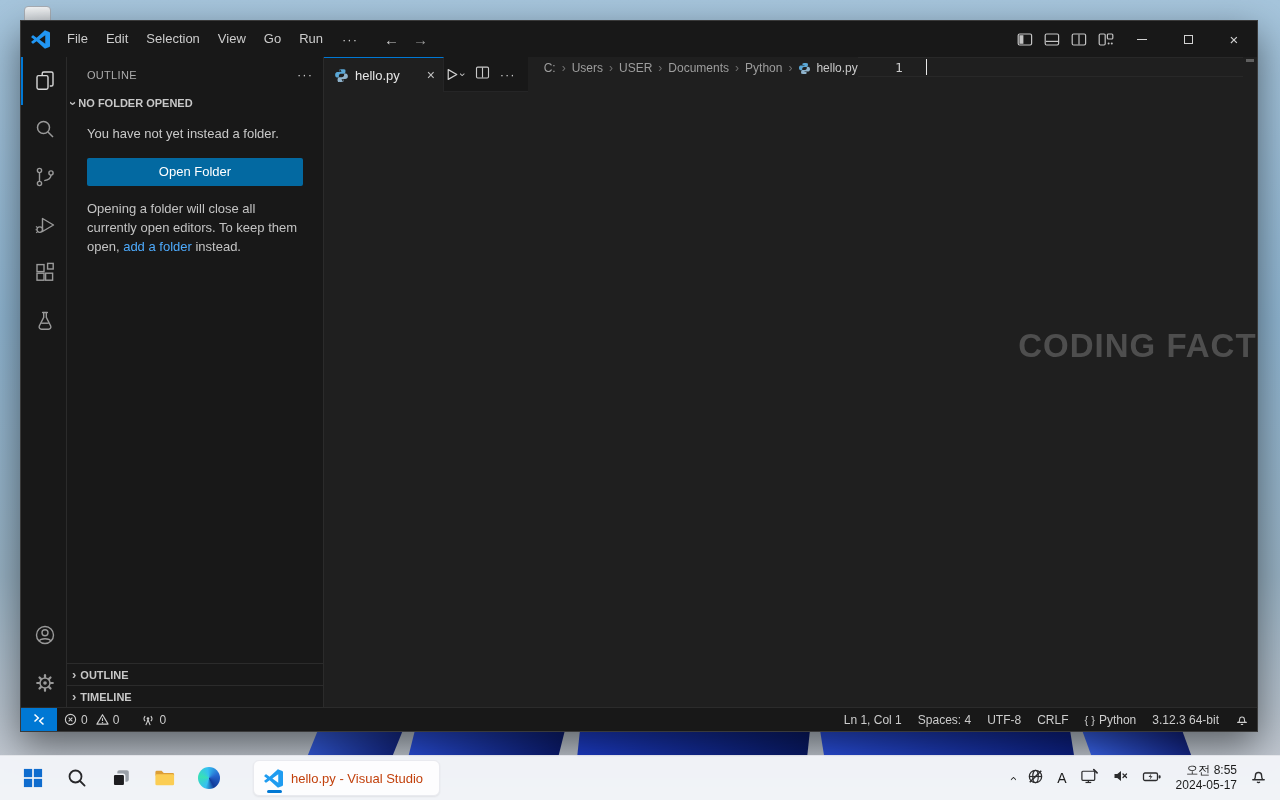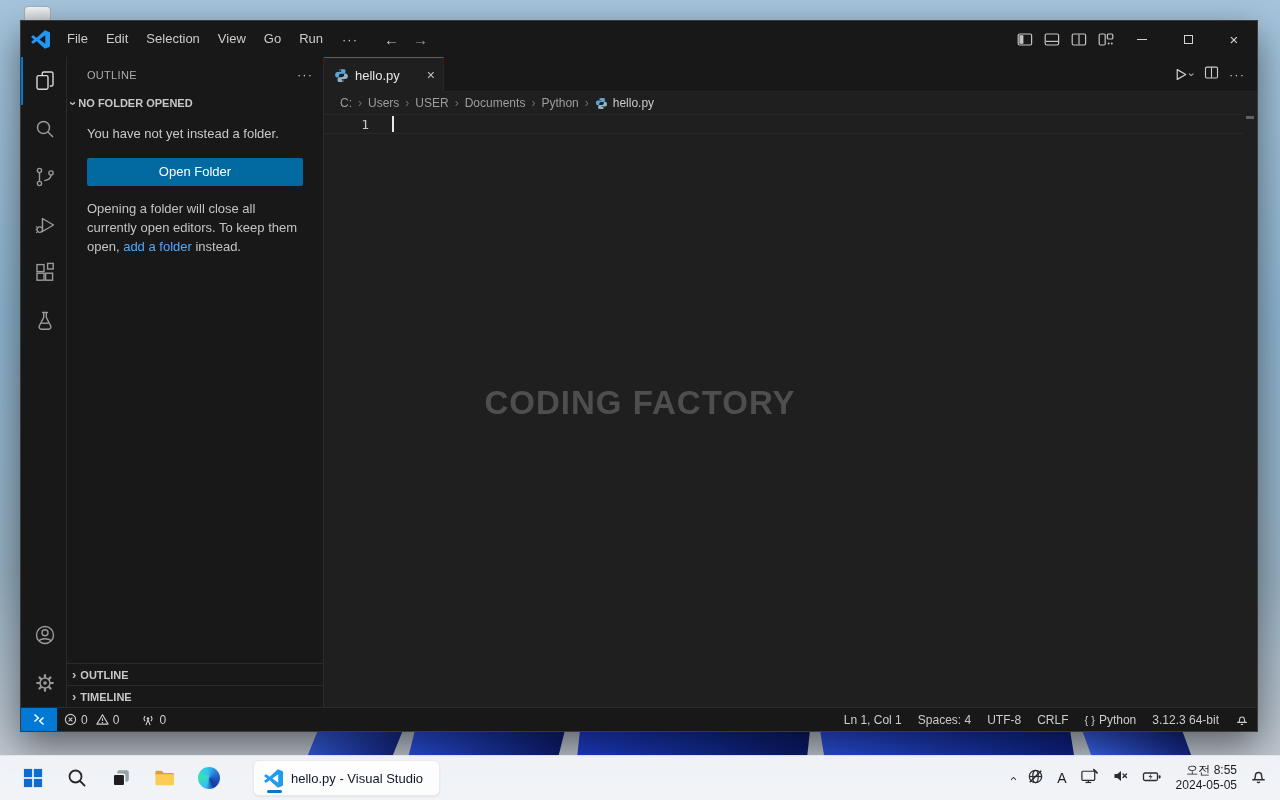--- a/index.html
+++ b/index.html
@@ -63,21 +63,21 @@
   .sb-body { padding:11px 20px 0; color:#c9c9c9; }
   .sb-msg { line-height:1.45; margin-bottom:14px; }
   .open-btn { display:block; width:100%; height:28px; background:#0369a1; color:#ffffff; border:none;
     border-radius:2px; font-size:13px; font-family:inherit; cursor:pointer; }
   .sb-note { margin-top:14px; line-height:1.45; color:#c3c3c3; }
   .sb-link { color:#4daafc; cursor:pointer; }
   .sb-bottom { position:absolute; bottom:0; left:0; right:0; }
   .sb-panel { height:22px; border-top:1px solid #2b2b2b; display:flex; align-items:center; gap:4px;
     padding-left:5px; font-weight:700; font-size:11px; color:#c8c8c8; }
 
-  .editor { flex:1; min-width:0; background:#1f1f1f; display:flex; flex-direction:column; position:relative; }
+  .editor { flex:1; min-width:0; background:#1f1f1f; display:flex; flex-direction:row; position:relative; }
   .tabbar { height:35px; background:#181818; border-bottom:1px solid #252526; display:flex; }
   .tab { width:120px; margin-bottom:-1px; background:#1f1f1f; border-right:1px solid #252526;
     border-top:1px solid #0078d4; display:flex; align-items:center; gap:6px; padding:0 8px 0 10px;
     font-size:13px; color:#e6e6e6; }
   .tab-close { margin-left:auto; color:#c2c2c2; font-size:14px; line-height:1; }
   .tab-actions { margin-left:auto; display:flex; align-items:center; gap:10px; padding-right:12px; color:#c9c9c9; }
   .run-group { display:flex; align-items:center; gap:2px; }
   .more-dots { letter-spacing:1px; font-size:13px; }
   .breadcrumb { height:22px; display:flex; align-items:center; gap:6px; padding-left:16px;
     font-size:12px; color:#9d9d9d; }
@@ -104,21 +104,21 @@
 
   
   .taskbar { position:absolute; left:0; right:0; bottom:0; height:45px; background:rgba(242,244,248,.97);
     border-top:1px solid rgba(0,0,0,.05); display:flex; align-items:center; color:#1f1f1f; }
   .tk-left { display:flex; align-items:center; gap:21px; padding-left:21px; }
   .tk-icon { width:23px; height:23px; display:flex; align-items:center; justify-content:center; }
   .edge-ball { width:22px; height:22px; border-radius:50%;
     background:conic-gradient(from 200deg,#35c1f1 0deg,#38e0b6 80deg,#35c1f1 150deg,#2567cf 230deg,#123c9a 310deg,#35c1f1 360deg); }
   .app-btn { position:relative; display:flex; align-items:center; gap:8px; height:36px; margin-left:12px;
     background:#fdfdfe; border:1px solid #e9eaef; border-radius:6px; padding:0 16px 0 10px;
-    font-size:13px; color:#0f172a; box-shadow:0 1px 2px rgba(0,0,0,.07); }
+    font-size:13px; color:#c2410c; box-shadow:0 1px 2px rgba(0,0,0,.07); }
   .app-underline { position:absolute; left:13px; bottom:2px; width:15px; height:3px; border-radius:2px; background:#0078d4; }
   .tk-right { margin-left:auto; display:flex; align-items:center; gap:13px; padding-right:13px; }
   .tray-chev { font-size:13px; color:#1f1f1f; display:inline-block; }
   .ime { font-size:14px; color:#1b1b1b; }
   .clock { text-align:right; font-size:12px; line-height:15px; color:#1b1b1b; }
 </style>
 </head>
 <body>
 
 <div class="screen">
@@ -471,21 +471,21 @@
       </span>
       <span>
         <svg width="21" height="17" viewBox="0 0 21 17">
           <rect x="1.5" y="5" width="14" height="7.5" rx="1.5" fill="none" stroke="#2c2c2e" stroke-width="1.3"></rect>
           <rect x="16.6" y="7.2" width="2" height="3.2" rx=".8" fill="#2c2c2e"></rect>
           <path d="M9.4 5.6 6.6 9h2l-1 2.8 2.9-3.5h-2z" fill="#2c2c2e"></path>
         </svg>
       </span>
       <div class="clock">
         <div>오전 8:55</div>
-        <div>2024-05-05</div>
+        <div>2024-05-17</div>
       </div>
       <span>
         <svg width="17" height="18" viewBox="0 0 16 17">
           <path d="M2.6 12h10.8M4 12c.8-1 1.1-2.3 1.1-3.9a2.9 2.9 0 0 1 5.8 0c0 1.6.3 2.9 1.1 3.9" fill="none" stroke="#2c2c2e" stroke-width="1.3" stroke-linecap="round"></path>
           <path d="M6.8 13.9a1.3 1.3 0 0 0 2.4 0" fill="none" stroke="#2c2c2e" stroke-width="1.3"></path>
         </svg>
       </span>
     </div>
   </div>
 

